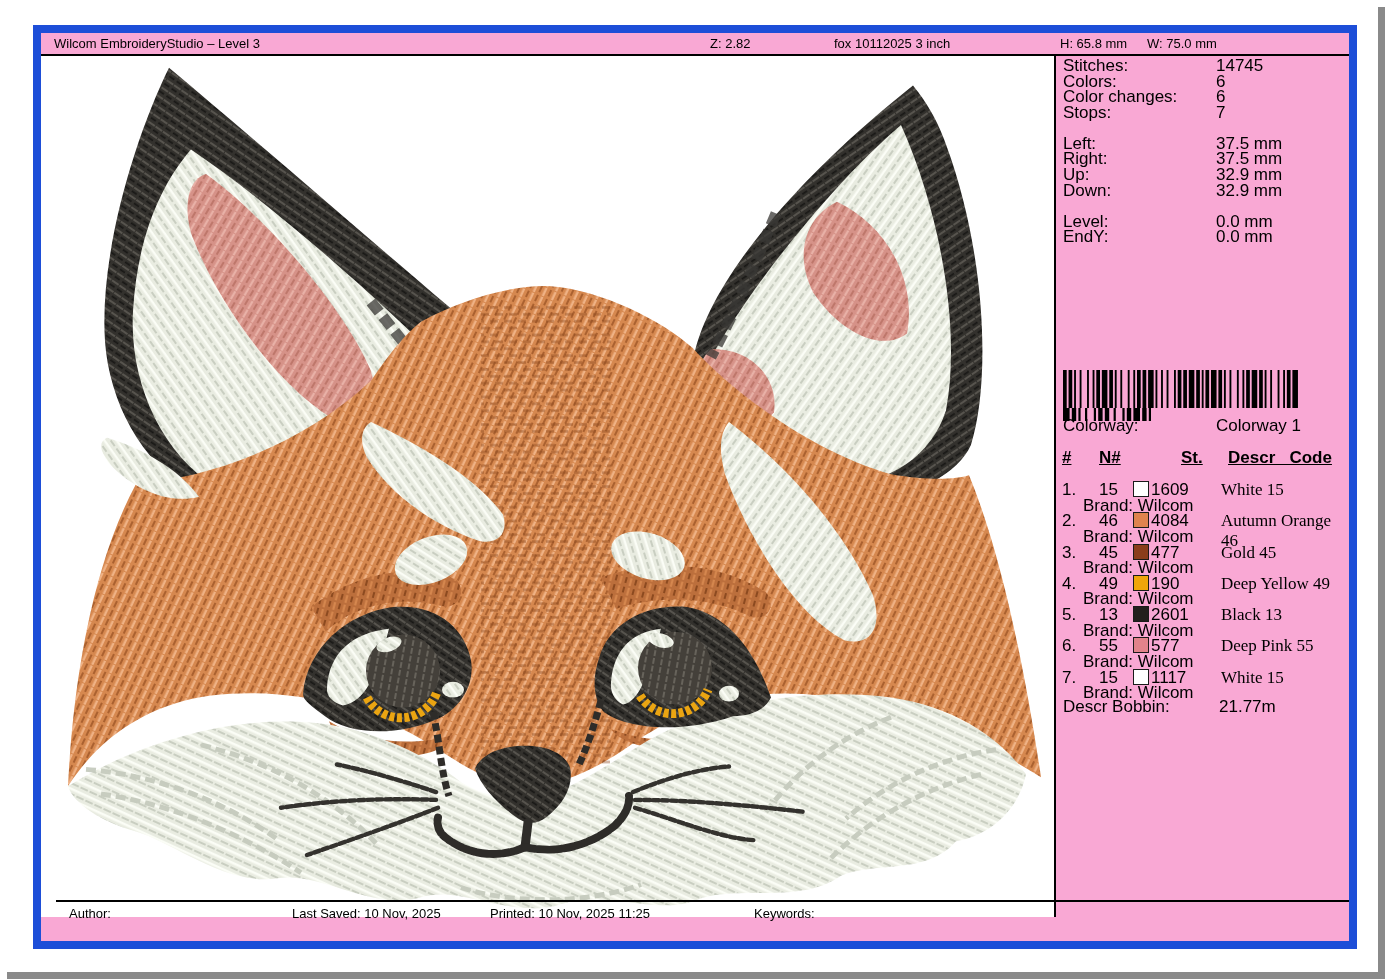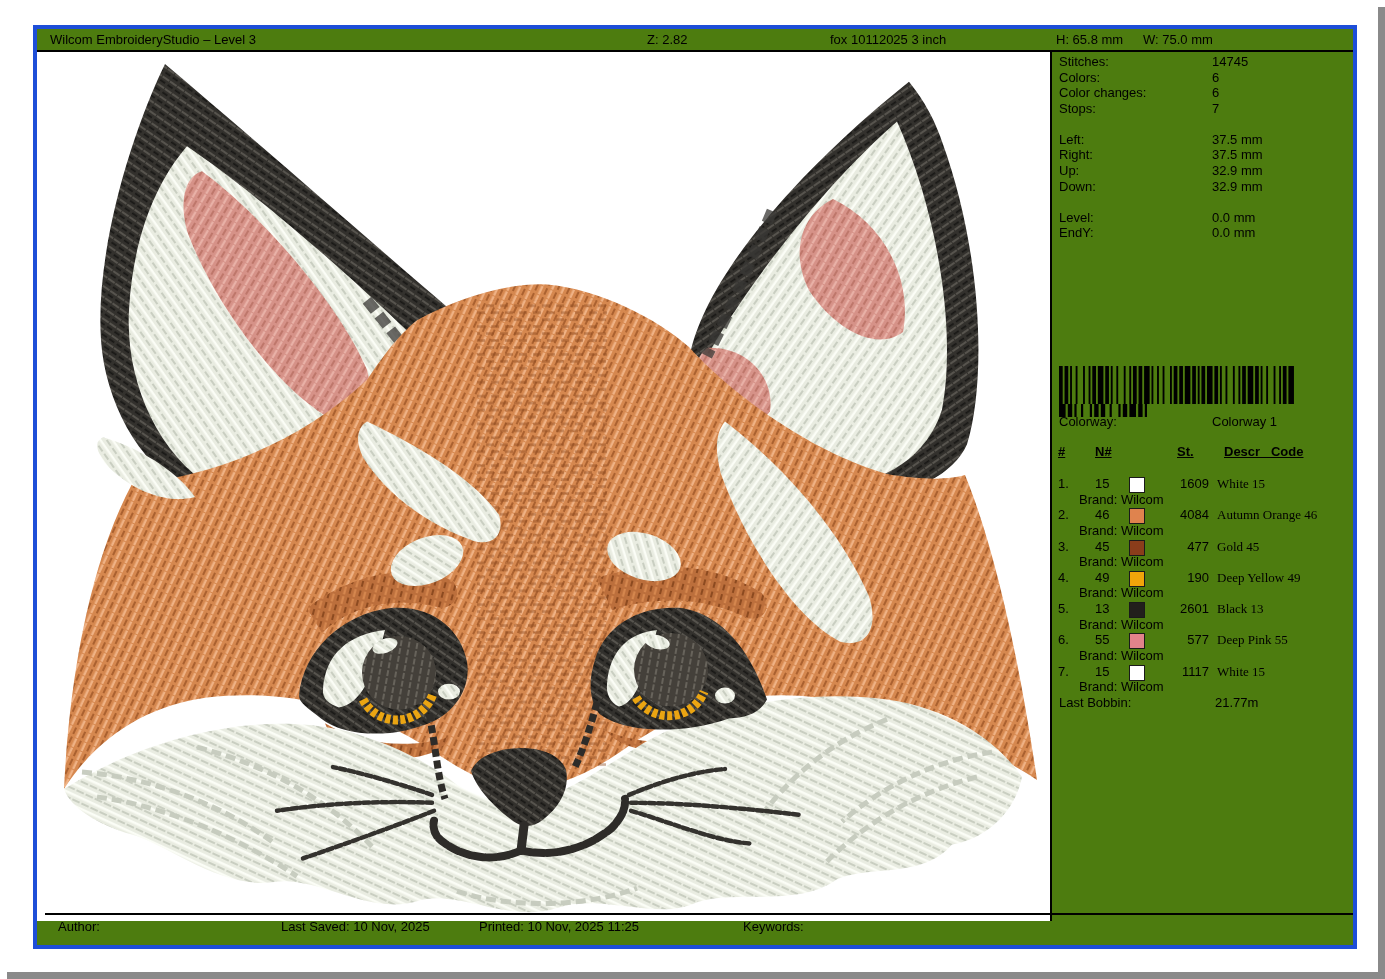--- a/index.html
+++ b/index.html
@@ -1,58 +1,58 @@
 <!DOCTYPE html>
 <html style="--orange: #D6884F; --orangeHi: #EFB285; --orangeLo: #A85F2E; --orangeDk: #BC6F3C; --orangeDkLo: #8C4A20; --white: #E9ECE1; --whiteHi: #FBFDF6; --whiteLo: #C6CBBE; --black: #33312D; --blackHi: #57544E; --blackLo: #181715; --pink: #D69288; --pinkHi: #E9B2A8; --pinkLo: #BC7468; --gold: #EBA512; --pupil: #44403A; --pupilHi: #6B675F; --mouth: #2E2C29;"><head>
 <meta charset="utf-8">
 <style>
   html,body{margin:0;padding:0;background:#fff;width:1385px;height:979px;overflow:hidden;
     font-family:"Liberation Sans",sans-serif;color:#000;}
   .page{position:absolute;left:0;top:0;width:1378px;height:972px;background:#fff;
     box-shadow:7px 7px 0 0 #8a8a8a;}
   .frame{position:absolute;left:33px;top:25px;width:1324px;height:924px;
-    border:4px solid #1d4ed8;box-sizing:border-box;background:#4d7c0f;}
+    border:8px solid #1d4ed8;box-sizing:border-box;background:#f9a8d4;}
   .hdr{position:absolute;left:0;top:0;right:0;height:23px;border-bottom:2px solid #000;box-sizing:border-box;}
   .hdr span,.ftr span{position:absolute;top:3px;font-size:13px;white-space:pre;}
-  .ftr{position:absolute;left:8px;bottom:0;right:0;height:32px;border-top:2px solid #000;box-sizing:border-box;text-decoration:underline;}
+  .ftr{position:absolute;left:15px;bottom:0;right:0;height:41px;border-top:2px solid #000;box-sizing:border-box;text-decoration:underline;}
   .ftr span{top:4px;}
   .content{position:absolute;left:0;top:23px;right:0;bottom:24px;}
   .canvas{position:absolute;left:0;top:0;width:1013px;height:100%;border-right:2px solid #000;box-sizing:content-box;background:#fff;}
   .canvas svg{width:100%;height:100%;display:block;}
-  .panel{position:absolute;left:1015px;top:0;right:0;bottom:0;font-size:13px;}
+  .panel{position:absolute;left:1015px;top:0;right:0;bottom:0;font-size:17px;}
   .stats{position:absolute;top:2px;left:7px;right:2px;}
   .stat-group{margin-bottom:15.5px;}
   .stat-row{position:relative;height:15.6px;line-height:15.6px;}
   .stat-row .val{position:absolute;left:153px;top:0;}
   .bc{position:absolute;left:7px;top:314px;}
   .bc rect{fill:#000;}
   .cw-row{position:absolute;top:362px;left:7px;height:16px;line-height:16px;width:290px;}
   .cw-row .val{position:absolute;left:153px;top:0;}
   .th{position:absolute;top:392px;left:0;right:0;height:17px;font-weight:bold;}
   .th span{position:absolute;top:0;text-decoration:underline;}
   .rows{position:absolute;top:424px;left:0;right:0;}
   .t-row{position:relative;height:31.3px;}
   .t-row span{position:absolute;top:0;}
   .c-num{left:6px;} .c-n{left:43px;}
   .c-sw{left:77px;top:1px!important;width:14px;height:14px;border:1px solid #1a1a1a;}
-  .c-st{left:95px;width:62px;text-align:right;}
+  .c-st{left:95px;width:62px;}
   .c-descr{left:165px;font-family:Liberation Serif, serif;}
   .c-brand{left:27px;top:15.6px!important;}
   .total-row{position:absolute;top:643px;left:7px;height:16px;line-height:16px;width:290px;}
   .total-row .val{position:absolute;left:156px;top:0;}
 </style>
 </head>
 <body>
 
 <div class="page">
   <div class="frame">
 
     <div class="hdr">
       <span style="left:13px">Wilcom EmbroideryStudio – Level 3</span>
-      <span style="left:610px">Z: 2.82</span>
+      <span style="left:669px">Z: 2.82</span>
       <span style="left:793px">fox 10112025 3 inch</span>
       <span style="left:1019px">H: 65.8 mm</span>
       <span style="left:1106px">W: 75.0 mm</span>
     </div>
 
     <div class="content">
 
       <div class="canvas">
         <svg viewBox="0 0 1013 875" preserveAspectRatio="none">
           <defs>
@@ -339,21 +339,21 @@
               <span class="c-num">7.</span>
               <span class="c-n">15</span>
               <span class="c-sw" style="background: rgb(255, 255, 255);"></span>
               <span class="c-st">1117</span>
               <span class="c-descr">White 15</span>
               <span class="c-brand">Brand: Wilcom</span>
             </div>
           </div>
 
         <div class="total-row">
-          <span class="lbl">Last Bobbin:</span>
+          <span class="lbl">Descr Bobbin:</span>
           <span class="val">21.77m</span>
         </div>
       </div>
     </div>
 
     <div class="ftr">
       <span style="left:13px">Author:</span>
       <span style="left:236px">Last Saved: 10 Nov, 2025</span>
       <span style="left:434px">Printed: 10 Nov, 2025 11:25</span>
       <span style="left:698px">Keywords:</span>

